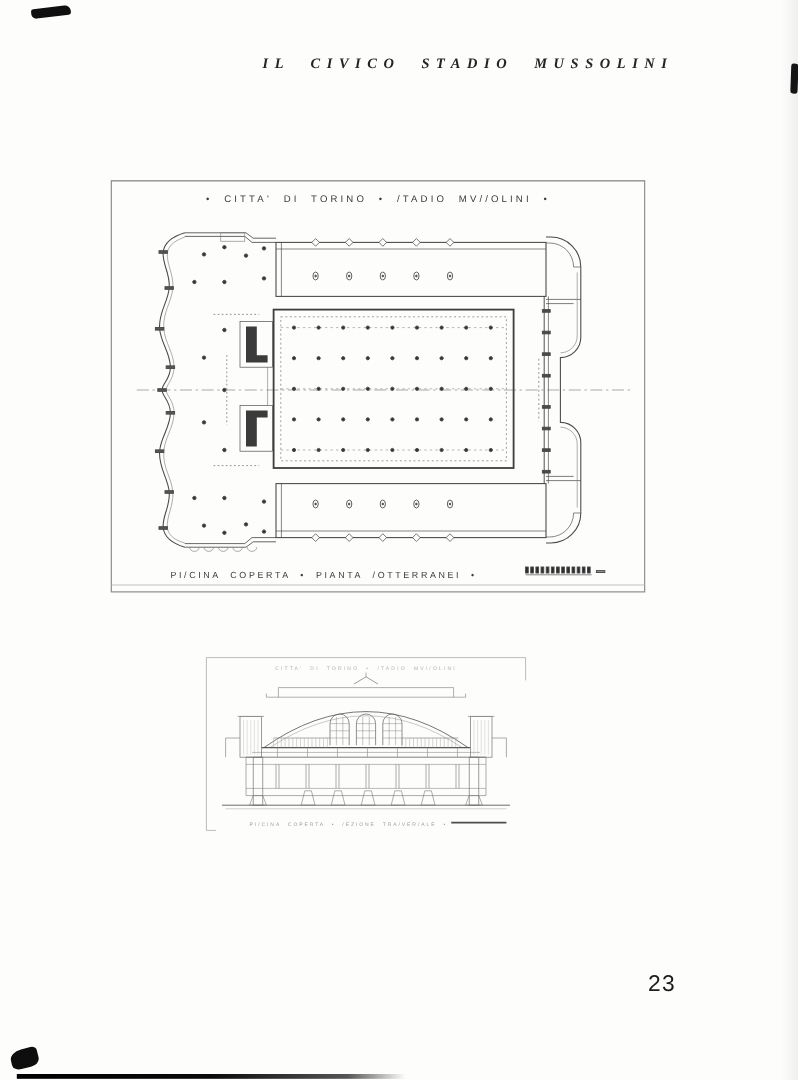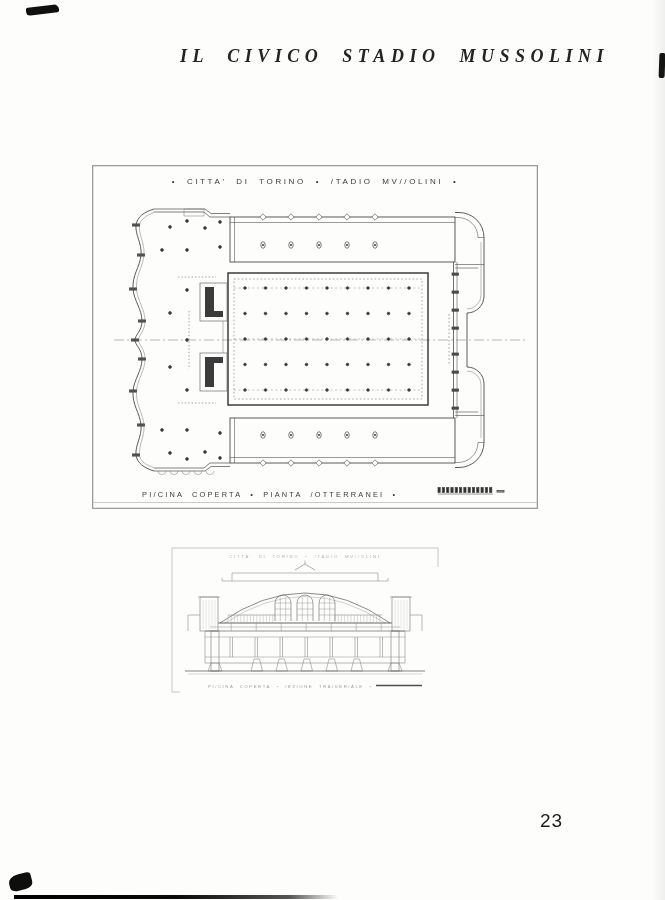--- a/index.html
+++ b/index.html
@@ -8,31 +8,31 @@
     background:#fdfdfc;
     font-family:"Liberation Serif", serif;
   }
   .edge-shade{
     position:absolute;right:0;top:0;width:14px;height:900px;
     background:linear-gradient(to left, rgba(120,120,120,.10), rgba(120,120,120,0));
     pointer-events:none;
   }
   .running-header{
     position:absolute;top:46px;left:180px;width:420px;
-    text-align:left;
-    font-style:italic;font-weight:bold;font-size:18px;
+    text-align:center;
+    font-style:italic;font-weight:bold;font-size:12px;
     letter-spacing:5.5px;word-spacing:9px;color:#242424;
     white-space:nowrap;
   }
   .page-number{
     position:absolute;left:540px;top:810px;
     font-family:Liberation Sans, sans-serif;
     font-size:19px;color:#1c1c1c;letter-spacing:1px;
   }
-  .plan-wrap{position:absolute;left:92px;top:165px;width:432px;height:344px;}
+  .plan-wrap{position:absolute;left:92px;top:150px;width:432px;height:344px;}
   .section-wrap{position:absolute;left:170px;top:545px;width:270px;height:150px;}
   svg text{font-family:"Liberation Sans", sans-serif;}
   
   .mark-tl{
     position:absolute;left:26px;top:6px;width:33px;height:8px;
     background:#101010;border-radius:2px 5px 2px 4px;transform:rotate(-7deg);
   }
   .mark-right{
     position:absolute;left:659px;top:53px;width:6px;height:25px;
     background:#151515;border-radius:2px;transform:rotate(2deg);

